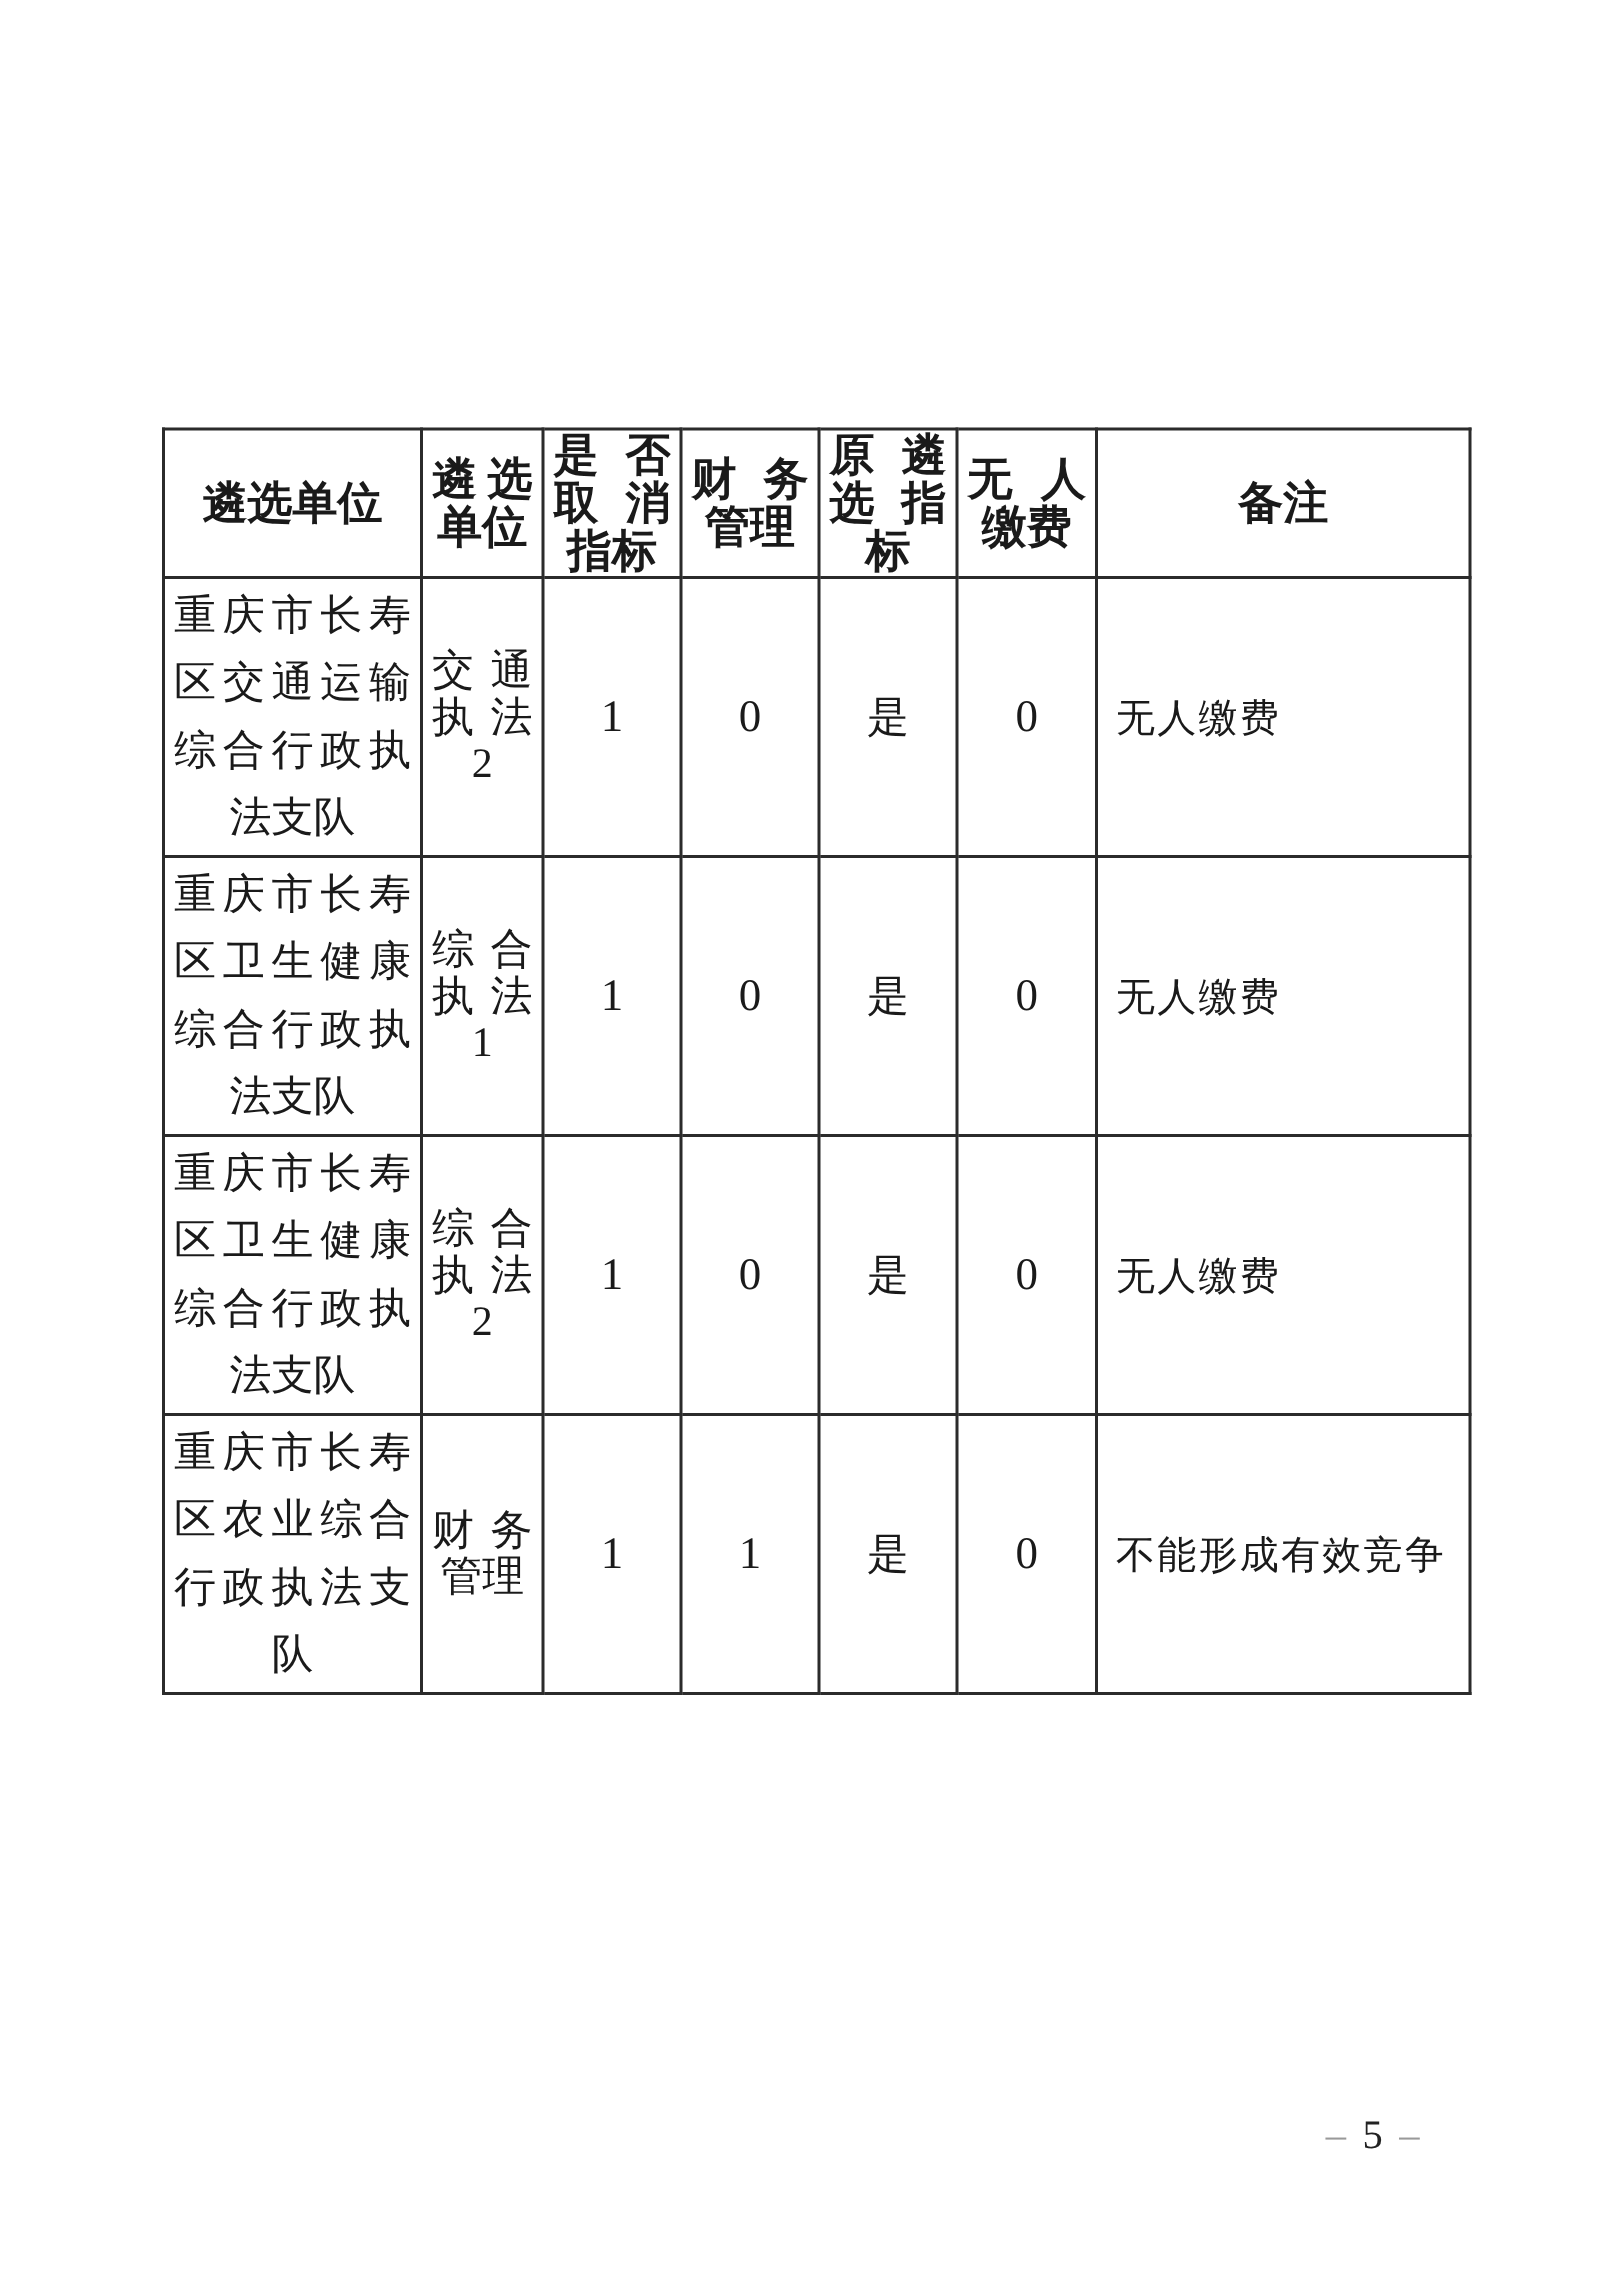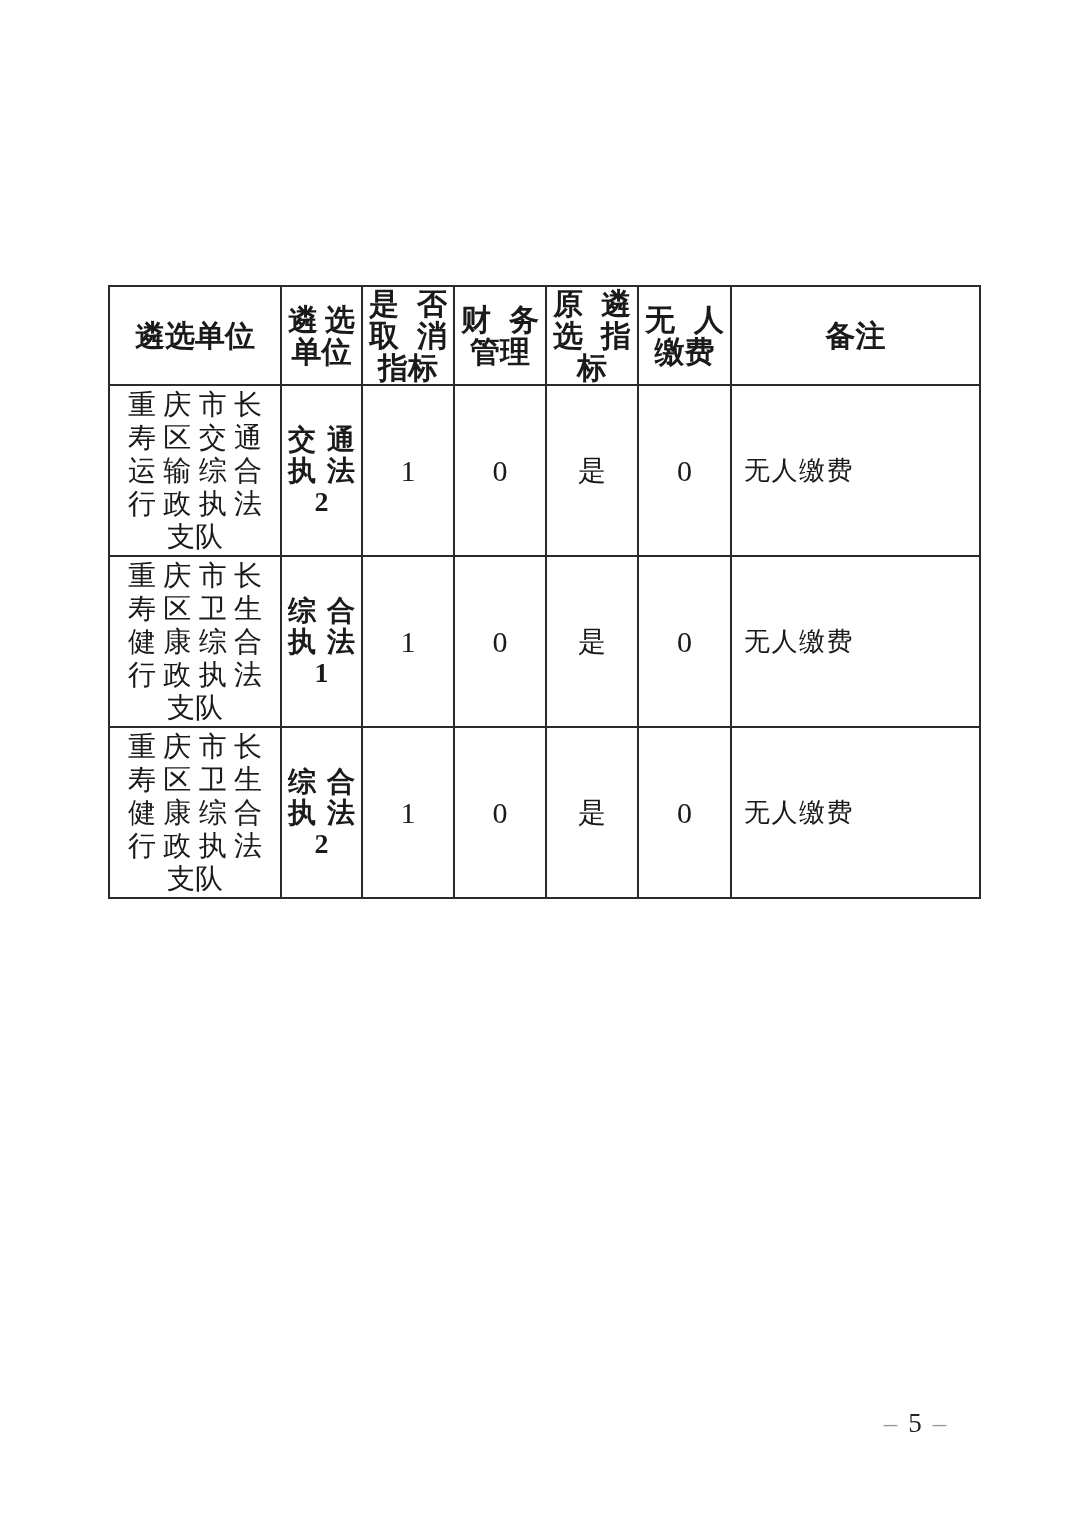--- a/index.html
+++ b/index.html
@@ -39,34 +39,33 @@
     text-align: justify;
     text-justify: inter-character;
     text-align-last: center;
     padding: 0 6px;
   }
   .doc-table td {
     height: 126px;
   }
   .cell-unit {
     font-size: 28px;
-    line-height: 33px;
+    line-height: 45px;
     text-align: justify;
     text-justify: inter-character;
     text-align-last: center;
-    padding: 2px 18px;
+    padding: 2px 6px;
   }
   .cell-position {
     font-size: 28px;
     line-height: 31px;
     text-align: justify;
     text-justify: inter-character;
     text-align-last: center;
     padding: 2px 6px;
-    font-weight: bold;
   }
   .cell-number {
     font-size: 30px;
     text-align: center;
     padding: 0;
   }
   .cell-yes {
     font-size: 28px;
     text-align: center;
     padding: 0;
@@ -139,16 +138,25 @@
     </tr>
     <tr>
       <td class="cell-unit">重庆市长寿区卫生健康综合行政执法支队</td>
       <td class="cell-position">综合执法2</td>
       <td class="cell-number">1</td>
       <td class="cell-number">0</td>
       <td class="cell-yes">是</td>
       <td class="cell-number">0</td>
       <td class="cell-remark">无人缴费</td>
     </tr>
+    <tr>
+      <td class="cell-unit">重庆市长寿区农业综合行政执法支队</td>
+      <td class="cell-position">财务管理</td>
+      <td class="cell-number">1</td>
+      <td class="cell-number">1</td>
+      <td class="cell-yes">是</td>
+      <td class="cell-number">0</td>
+      <td class="cell-remark">不能形成有效竞争</td>
+    </tr>
   </tbody>
 </table>
 
 <div class="page-footer"><span class="dash">–</span><span class="num">5</span><span class="dash">–</span></div>
 
 </body></html>

